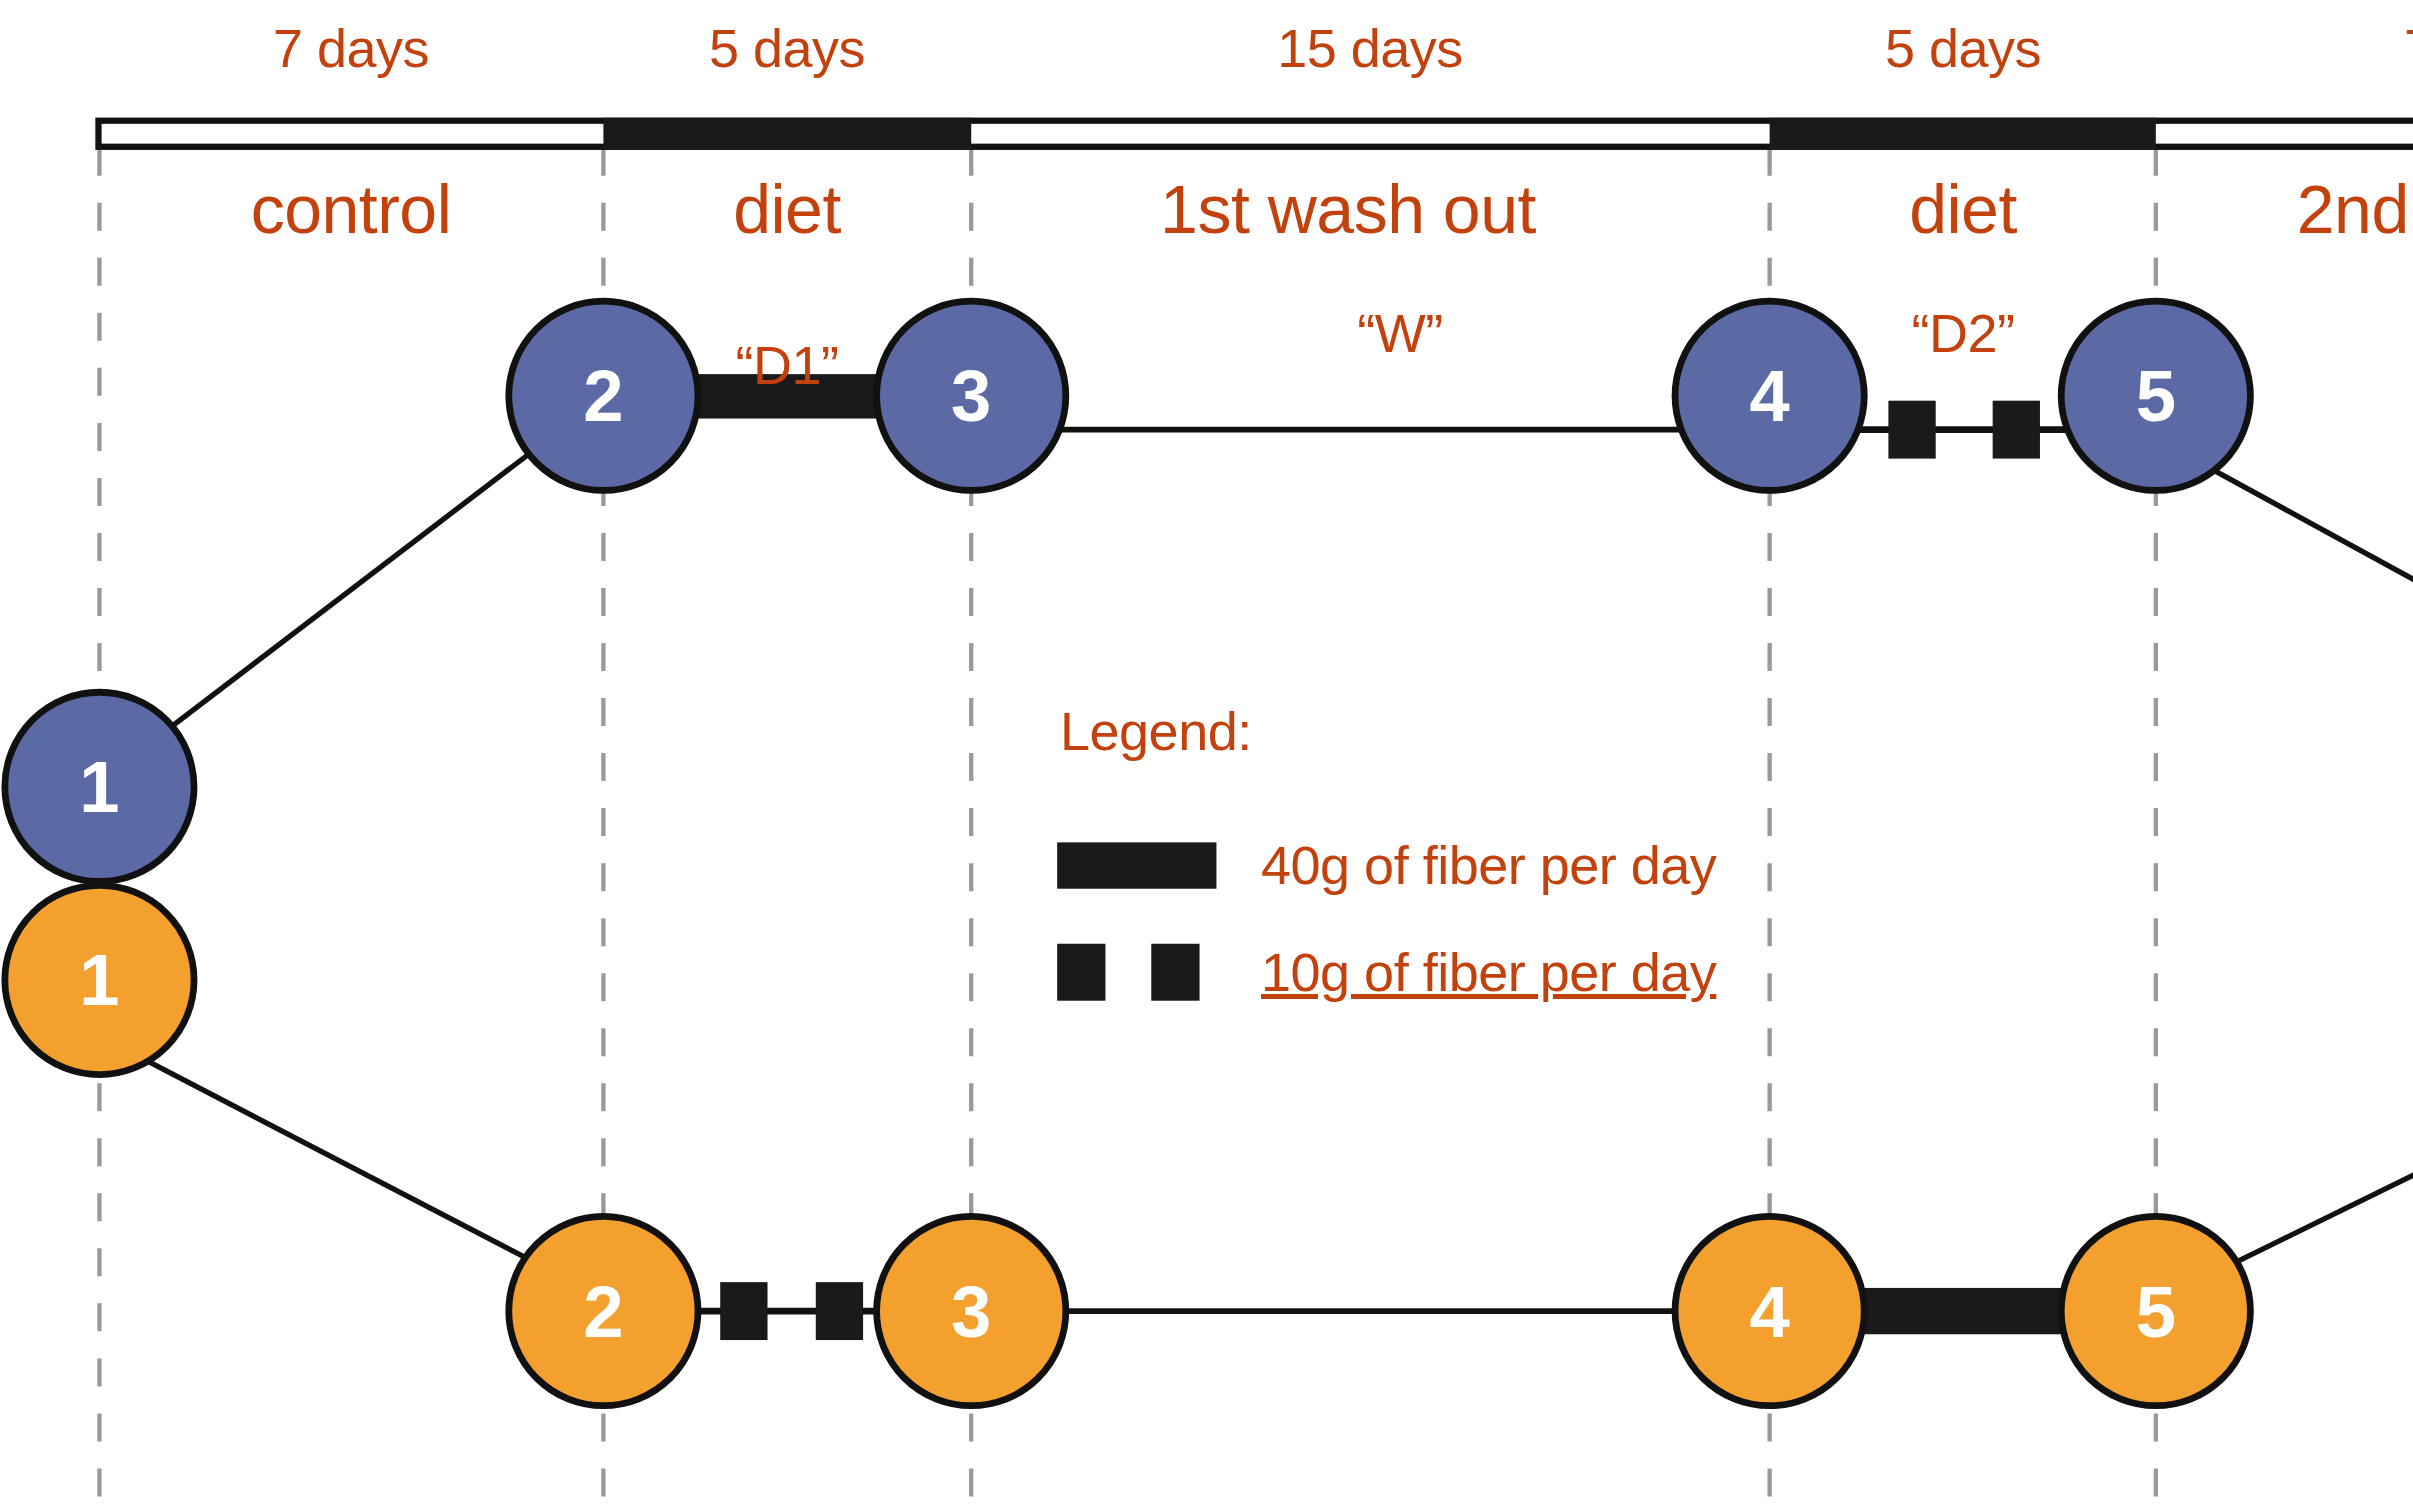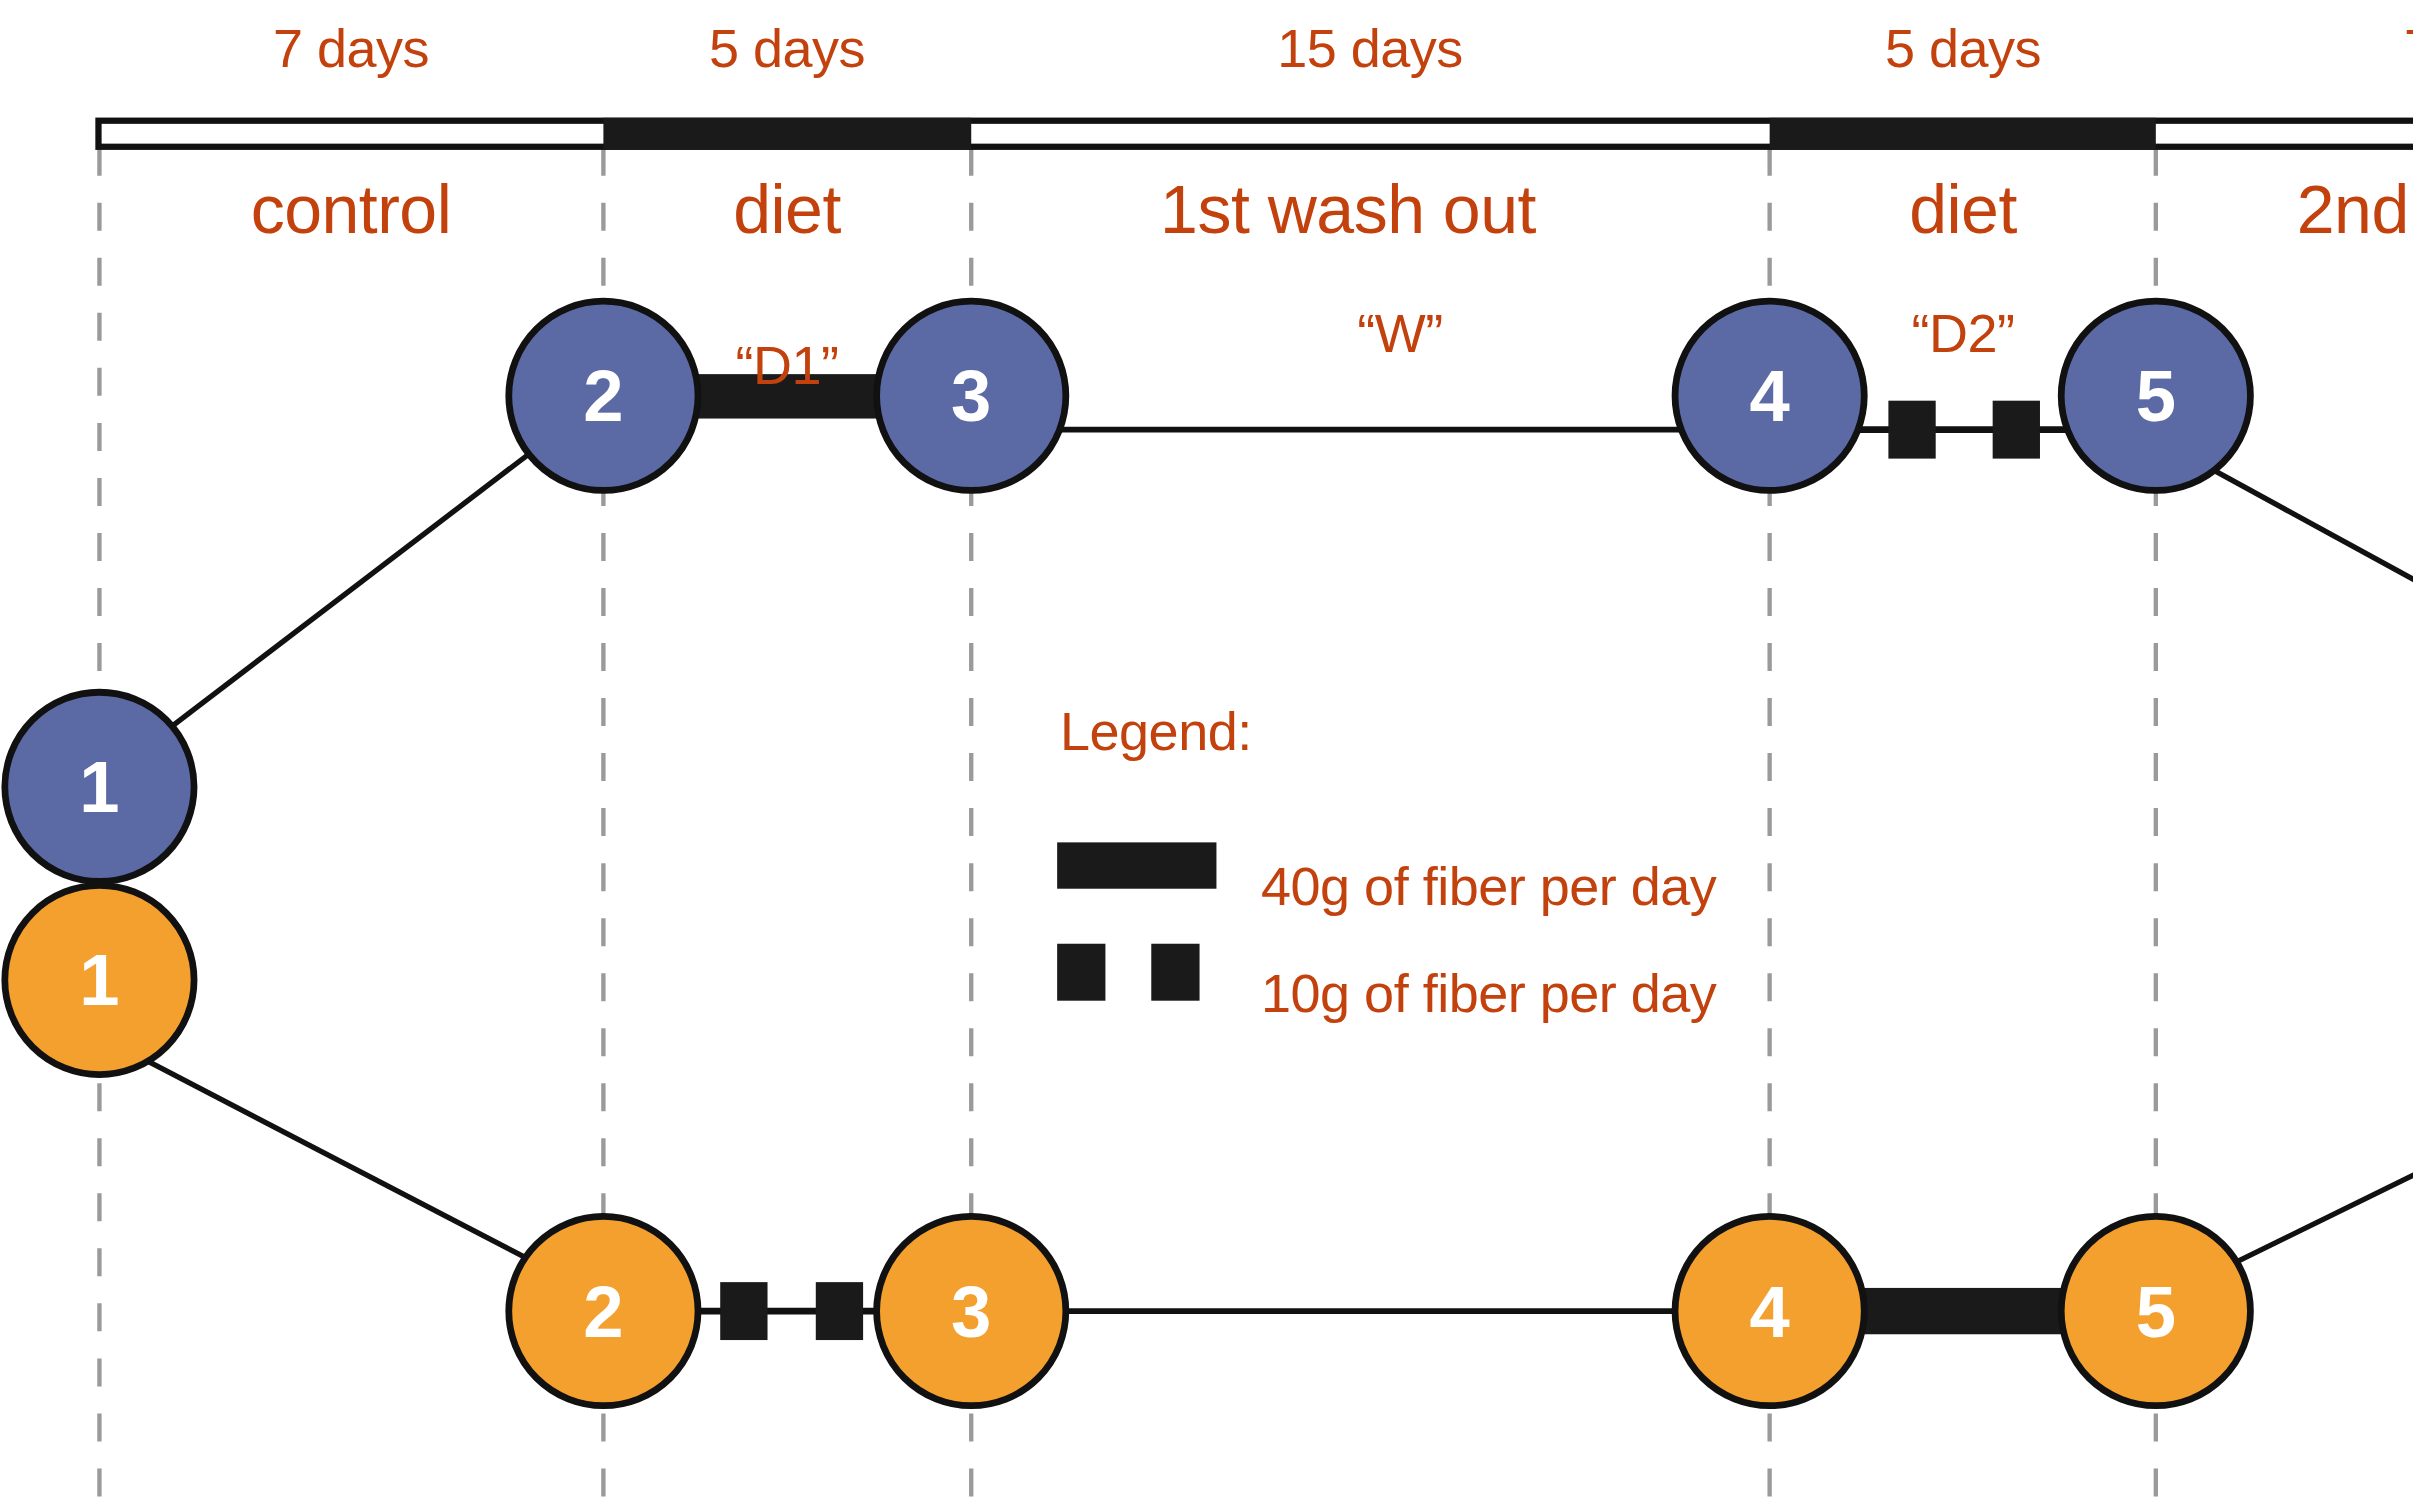--- a/index.html
+++ b/index.html
@@ -5,21 +5,21 @@
   html,body{margin:0;padding:0;background:#ffffff;}
   body{width:2877px;height:1510px;font-family:"Liberation Sans",sans-serif;overflow:hidden;}
   #stage{position:relative;width:2877px;height:1510px;background:#ffffff;}
   svg.layer{position:absolute;left:0;top:0;width:2877px;height:1510px;display:block;}
   .lbl{position:absolute;white-space:nowrap;color:#c2410c;font-family:"Liberation Sans",sans-serif;
        font-weight:400;transform:translate(-50%,-50%);letter-spacing:-0.5px;}
   .days{font-size:54px;}
   .phase{font-size:68px;}
   .code{font-size:54px;}
   .legend-title{font-size:54px;transform:translate(0,-50%);text-align:center;}
-  .legend-text{font-size:54px;transform:translate(0,-50%);margin-top:21px;}
+  .legend-text{font-size:54px;transform:translate(0,-50%);}
   .node-num{font-size:150px;font-weight:700;fill:#ffffff;}
 </style>
 </head>
 <body>
 
 <div id="stage">
 
   <svg class="layer" viewBox="0 0 5960 3128">
 
     <g stroke="#9a9a9a" stroke-width="9" stroke-dasharray="58 56" fill="none">
@@ -135,16 +135,16 @@
   <div class="lbl phase" style="left:1348px; top:209px;">1st wash out</div>
   <div class="lbl phase" style="left:1963px; top:209px;">diet</div>
   <div class="lbl phase" style="left:2496px; top:209px;">2nd wash out</div>
 
   <div class="lbl code" style="left:787px; top:333px;margin-top:32px;">“D1”</div>
   <div class="lbl code" style="left:1400px; top:333px;">“W”</div>
   <div class="lbl code" style="left:1963px; top:333px;">“D2”</div>
 
   <div class="lbl legend-title" style="left:1060px; top:731px;">Legend:</div>
   <div class="lbl legend-text" style="left:1261px; top:865px;">40g of fiber per day</div>
-  <div class="lbl legend-text" style="left:1261px; top:972px;">10g of fiber per day</div>
+  <div class="lbl legend-text" style="left:1261px; top:972px;text-decoration:underline;">10g of fiber per day</div>
 
 </div>
 
 
 </body></html>

